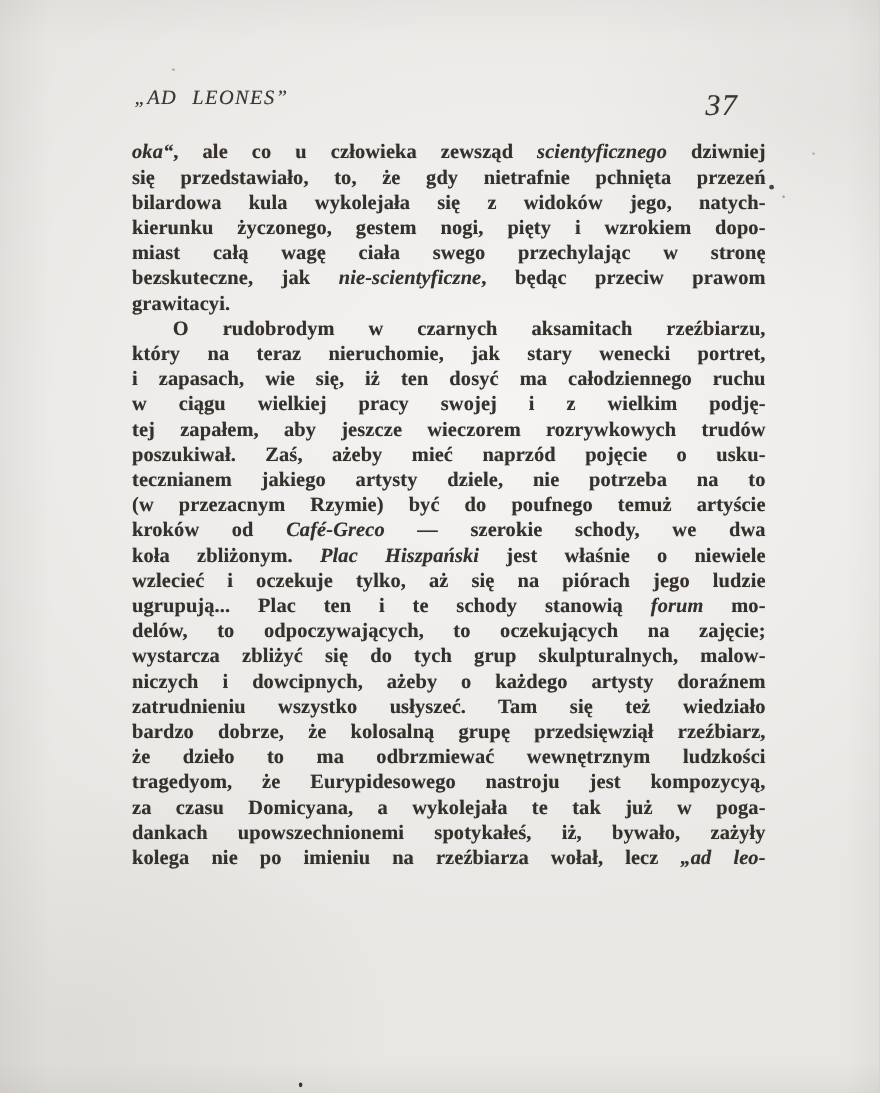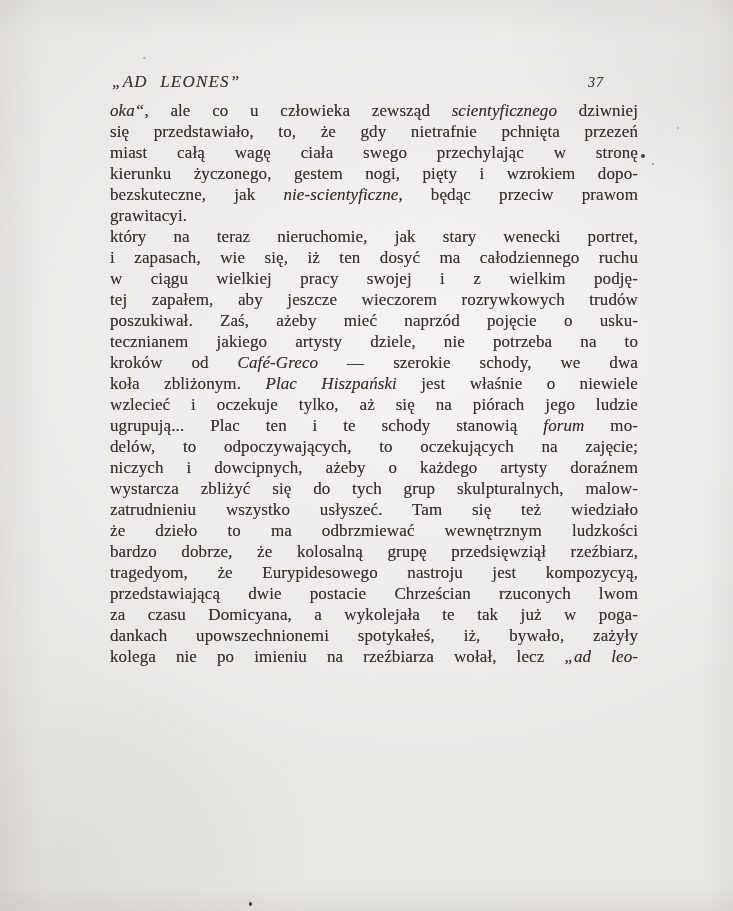--- a/index.html
+++ b/index.html
@@ -18,27 +18,28 @@
       linear-gradient(180deg, rgba(90,85,80,0.05), rgba(0,0,0,0) 4%, rgba(0,0,0,0) 97%, rgba(90,85,80,0.07));
   }
   .header-title{
     position:absolute;left:112px;top:72px;
     font-style:italic;font-size:17px;
     letter-spacing:1.2px;word-spacing:7px;
     color:#3b3631;
   }
   .page-number{
     position:absolute;left:588px;top:75px;
-    font-style:italic;font-size:14px;letter-spacing:1px;
+    font-style:italic;font-size:25px;letter-spacing:1px;
     color:#3b3631;
     text-align:center;
   }
   .body-text{
-    position:absolute;left:110px;top:100px;width:528px;
+    position:absolute;left:110px;top:116px;width:528px;
     font-size:17px;
+    font-weight:bold;
   }
   .body-text,.header-title,.page-number{
     text-shadow:0 0 0.6px rgba(53,48,43,0.5);
   }
   .line{
     height:21px;line-height:21px;
     text-align:justify;text-align-last:justify;
     letter-spacing:0.1px;
     white-space:normal;
   }
@@ -55,42 +56,44 @@
 </head>
 <body>
 
 <div class="page">
   <div class="header-title">„AD LEONES”</div>
   <div class="page-number">37</div>
 
   <div class="body-text">
       <div class="line"><span class="it">oka“</span><span>, ale co u człowieka zewsząd </span><span class="it">scientyficznego</span><span> dziwniej</span></div>
       <div class="line"><span>się przedstawiało, to, że gdy nietrafnie pchnięta przezeń</span></div>
+      <div class="line"><span>bilardowa kula wykolejała się z widoków jego, natych-</span></div>
+      <div class="line"><span>kierunku życzonego, gestem nogi, pięty i wzrokiem dopo-</span></div>
       <div class="line"><span>miast całą wagę ciała swego przechylając w stronę</span></div>
-      <div class="line"><span>kierunku życzonego, gestem nogi, pięty i wzrokiem dopo-</span></div>
       <div class="line"><span>bezskuteczne, jak </span><span class="it">nie-scientyficzne</span><span>, będąc przeciw prawom</span></div>
       <div class="line nj"><span>grawitacyi.</span></div>
+      <div class="line ind"><span>O rudobrodym w czarnych aksamitach rzeźbiarzu,</span></div>
       <div class="line"><span>który na teraz nieruchomie, jak stary wenecki portret,</span></div>
       <div class="line"><span>i zapasach, wie się, iż ten dosyć ma całodziennego ruchu</span></div>
       <div class="line"><span>w ciągu wielkiej pracy swojej i z wielkim podję-</span></div>
       <div class="line"><span>tej zapałem, aby jeszcze wieczorem rozrywkowych trudów</span></div>
       <div class="line"><span>poszukiwał. Zaś, ażeby mieć naprzód pojęcie o usku-</span></div>
       <div class="line"><span>tecznianem jakiego artysty dziele, nie potrzeba na to</span></div>
+      <div class="line"><span>(w przezacnym Rzymie) być do poufnego temuż artyście</span></div>
       <div class="line"><span>kroków od </span><span class="it">Café-Greco</span><span> — szerokie schody, we dwa</span></div>
       <div class="line"><span>koła zbliżonym. </span><span class="it">Plac Hiszpański</span><span> jest właśnie o niewiele</span></div>
       <div class="line"><span>wzlecieć i oczekuje tylko, aż się na piórach jego ludzie</span></div>
       <div class="line"><span>ugrupują... Plac ten i te schody stanowią </span><span class="it">forum</span><span> mo-</span></div>
       <div class="line"><span>delów, to odpoczywających, to oczekujących na zajęcie;</span></div>
+      <div class="line"><span>wystarcza zbliżyć się do tych grup skulpturalnych, malow-</span></div>
       <div class="line"><span>niczych i dowcipnych, ażeby o każdego artysty doraźnem</span></div>
-      <div class="line"><span>wystarcza zbliżyć się do tych grup skulpturalnych, malow-</span></div>
       <div class="line"><span>zatrudnieniu wszystko usłyszeć. Tam się też wiedziało</span></div>
+      <div class="line"><span>bardzo dobrze, że kolosalną grupę przedsięwziął rzeźbiarz,</span></div>
       <div class="line"><span>że dzieło to ma odbrzmiewać wewnętrznym ludzkości</span></div>
-      <div class="line"><span>bardzo dobrze, że kolosalną grupę przedsięwziął rzeźbiarz,</span></div>
       <div class="line"><span>tragedyom, że Eurypidesowego nastroju jest kompozycyą,</span></div>
-      <div class="line"><span>przedstawiającą dwie postacie Chrześcian rzuconych lwom</span></div>
       <div class="line"><span>za czasu Domicyana, a wykolejała te tak już w poga-</span></div>
       <div class="line"><span>dankach upowszechnionemi spotykałeś, iż, bywało, zażyły</span></div>
       <div class="line"><span>kolega nie po imieniu na rzeźbiarza wołał, lecz </span><span class="it">„ad leo-</span></div>
     </div>
 
   <div class="speck sp1"></div>
   <div class="speck sp2"></div>
   <div class="speck sp3"></div>
   <div class="speck sp4"></div>
   <div class="speck sp5"></div>

